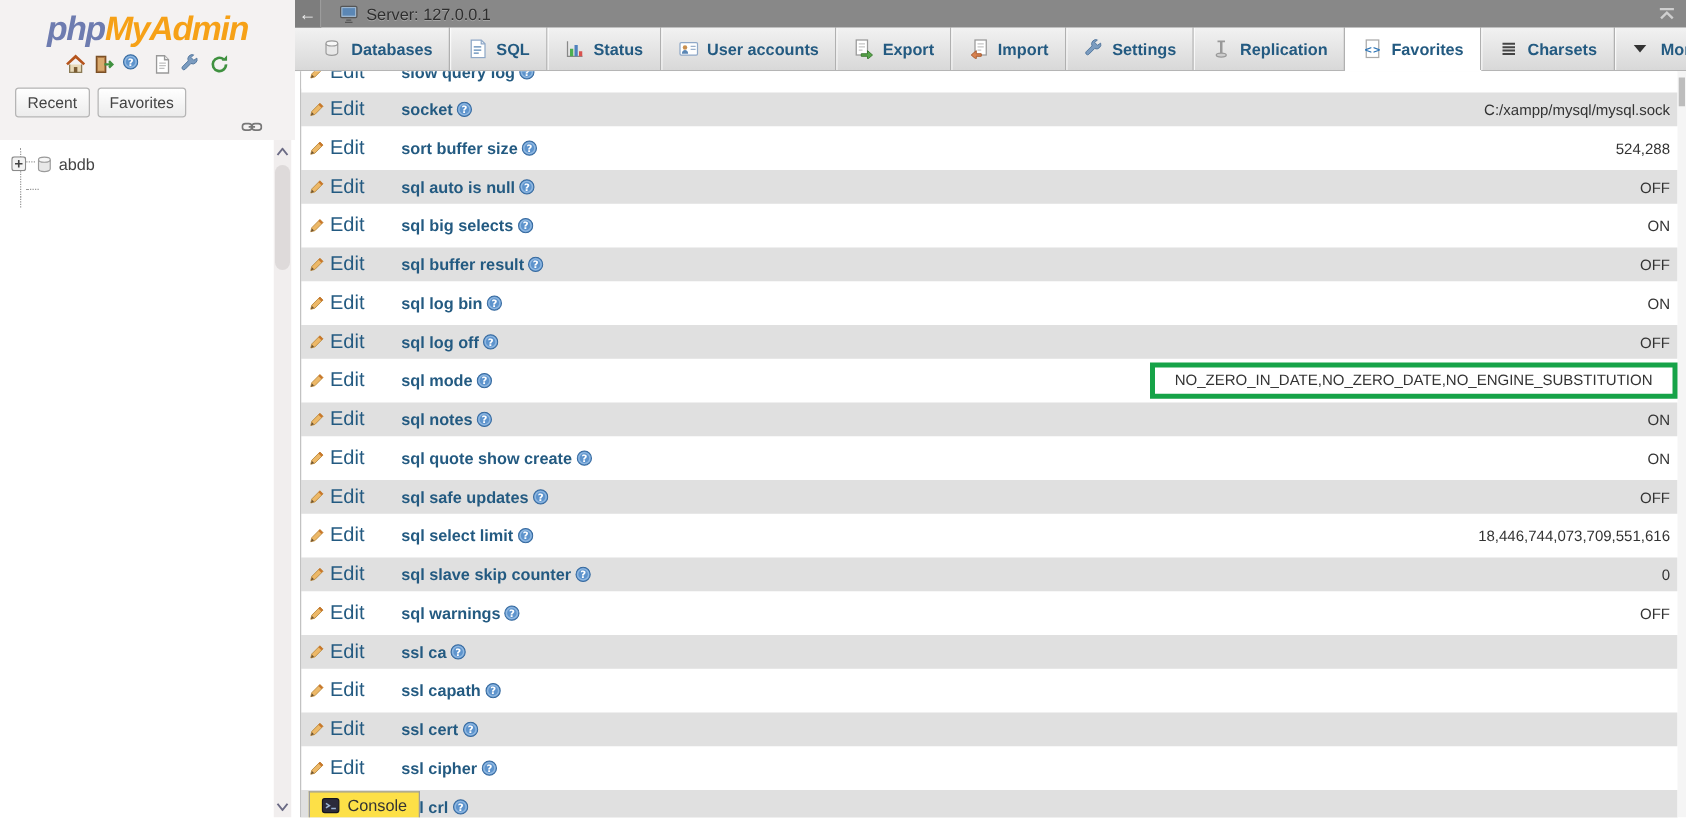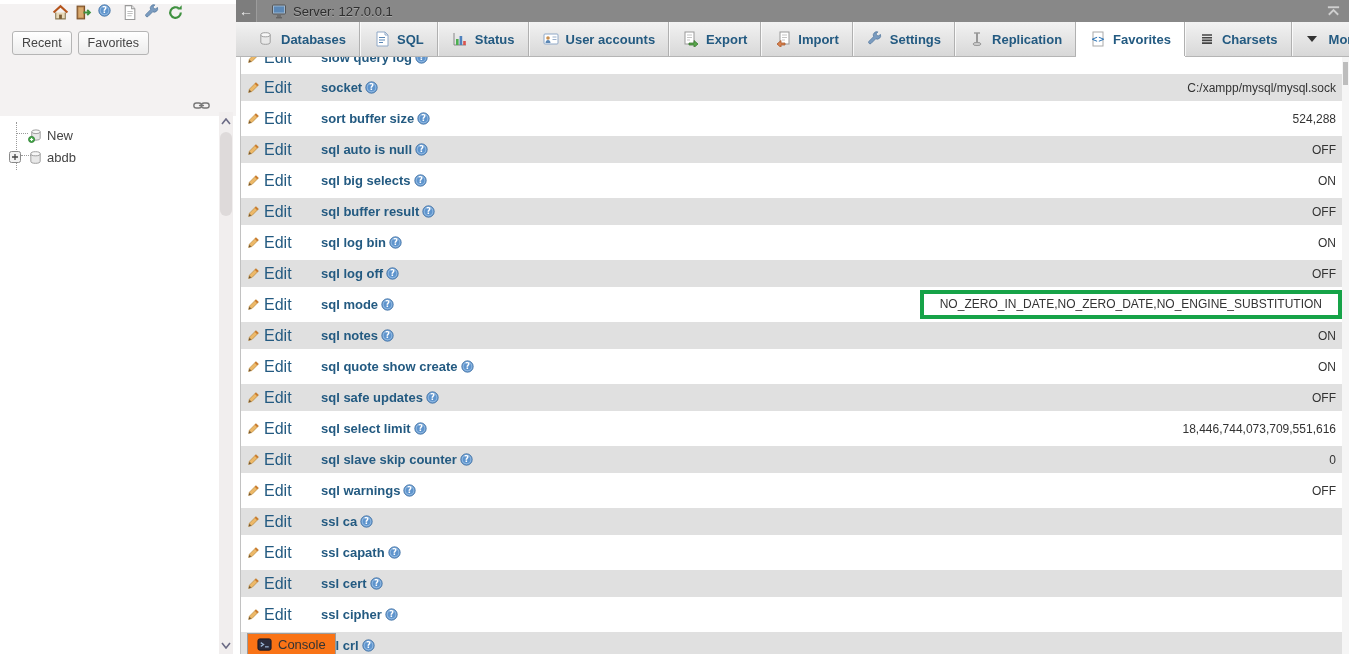--- a/index.html
+++ b/index.html
@@ -57,28 +57,29 @@
   .vname .icn { cursor:pointer; display:inline-flex; }
   .vval { margin-left:auto; font-family:Liberation Sans, sans-serif; font-size:12px; color:#333; white-space:nowrap; }
   .green-box { display:inline-block; border:4px solid #16a348; background:#fff; padding:3px 16px; margin:-7px -6px -7px 0; position:relative; z-index:2; line-height:1.3; }
 
   .partial-clip { position:relative; height:17px; overflow:hidden; }
   .partial-clip .vrow { position:absolute; left:0; right:0; top:-13px; margin-bottom:0; }
 
   .main-scroll { position:absolute; right:0; top:57px; bottom:0; width:7px; background:#f5f5f5; }
   .main-thumb { position:absolute; left:1px; top:5px; width:5px; height:23px; background:#bdbdbd; cursor:pointer; }
 
-  .console-btn { position:absolute; left:11px; bottom:0; height:21px; display:flex; align-items:center; gap:6px; padding:0 9px; background:#f97316; border:1px solid #9c9c9c; border-bottom:none; font-size:13px; color:#333; cursor:pointer; z-index:10; }
+  .console-btn { position:absolute; left:11px; bottom:0; height:21px; display:flex; align-items:center; gap:6px; padding:0 9px; background:#fde047; border:1px solid #9c9c9c; border-bottom:none; font-size:13px; color:#333; cursor:pointer; z-index:10; }
   .icn { display:inline-flex; }
 </style>
 </head>
 <body>
 
 <aside id="sidebar">
   <div class="side-top">
+    <div class="logo"><span class="lp">php</span><span class="lm">MyAdmin</span></div>
     <div class="icon-row">
         <span class="sicon icn">
           <svg width="17" height="17" viewBox="0 0 16 16">
             <path d="M1.5 8 8 2l6.5 6" stroke="#b5541c" stroke-width="2" fill="none"></path>
             <path d="M3.5 8v6h9V8" fill="#e8d9b8" stroke="#8a7a55"></path>
             <rect x="6.7" y="10" width="2.6" height="4" fill="#7a5c33"></rect>
           </svg>
         </span>
         <span class="sicon icn">
           <svg width="17" height="17" viewBox="0 0 16 16">
@@ -123,31 +124,20 @@
           <rect x="10" y="3" width="9" height="6" rx="3" fill="none" stroke="#777" stroke-width="1.6"></rect>
           <path d="M7 6h6" stroke="#777" stroke-width="1.6"></path>
         </svg>
     </span>
   </div>
   <div class="tree">
     <div class="tline tl-v" style="left:16px; top:6px; height:40px;"></div>
     <div class="tline tl-h" style="left:16px; top:17px; width:12px;"></div>
     <div class="tline tl-h" style="left:21px; top:39px; width:10px;"></div>
     <div class="tline tl-v" style="left:16px; top:45px; height:9px;"></div>
-  <div class="tree-row tr-new">
-        <span class="icn dbic">
-          <svg width="15" height="15" viewBox="0 0 16 16">
-            <path d="M4 4v7a4.5 2 0 0 0 9 0V4" fill="#e8e8e8" stroke="#9a9a9a"></path>
-            <ellipse cx="8.5" cy="4" rx="4.5" ry="2" fill="#f7f7f7" stroke="#9a9a9a"></ellipse>
-            <circle cx="3.8" cy="12.2" r="3.2" fill="#4caf50" stroke="#2e7d32"></circle>
-            <path d="M3.8 10.6v3.2M2.2 12.2h3.2" stroke="#fff" stroke-width="1.2"></path>
-          </svg>
-        </span>
-        <span>New</span>
-      </div>
       <div class="tree-row tr-abdb">
         <span class="expander icn">
           <svg width="12" height="12" viewBox="0 0 12 12">
             <rect x="0.5" y="0.5" width="11" height="11" rx="2" fill="#f2f2f2" stroke="#8a8a8a"></rect>
             <path d="M3 6h6M6 3v6" stroke="#444" stroke-width="1.3"></path>
           </svg>
         </span>
         <span class="icn dbic">
           <svg width="15" height="15" viewBox="0 0 16 16">
             <path d="M3 4v8a5 2.2 0 0 0 10 0V4" fill="#e8e8e8" stroke="#9a9a9a"></path>

